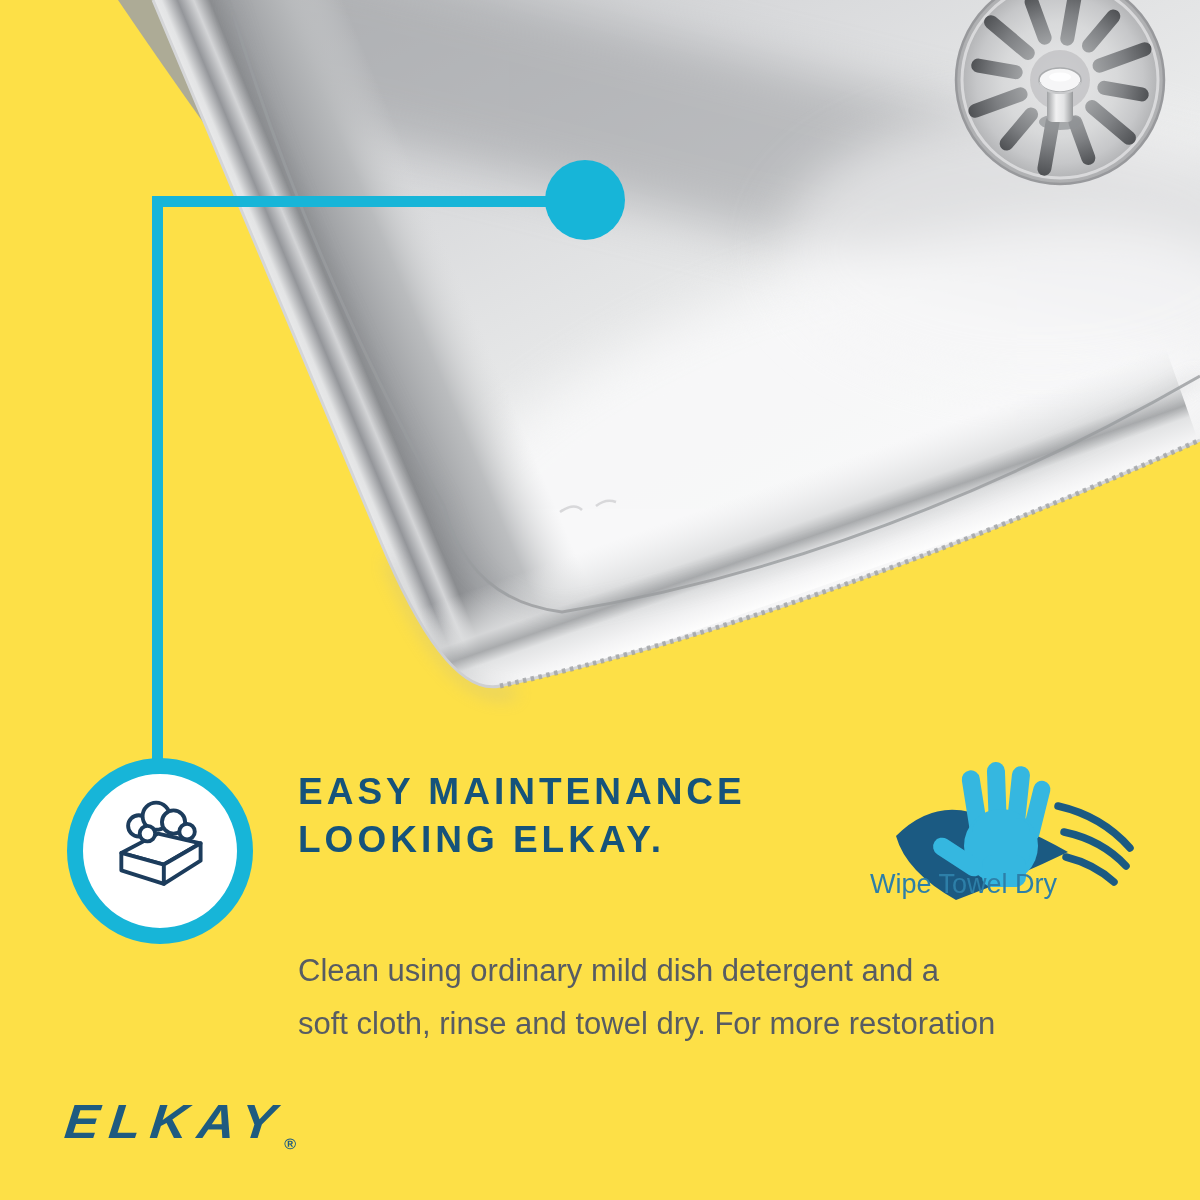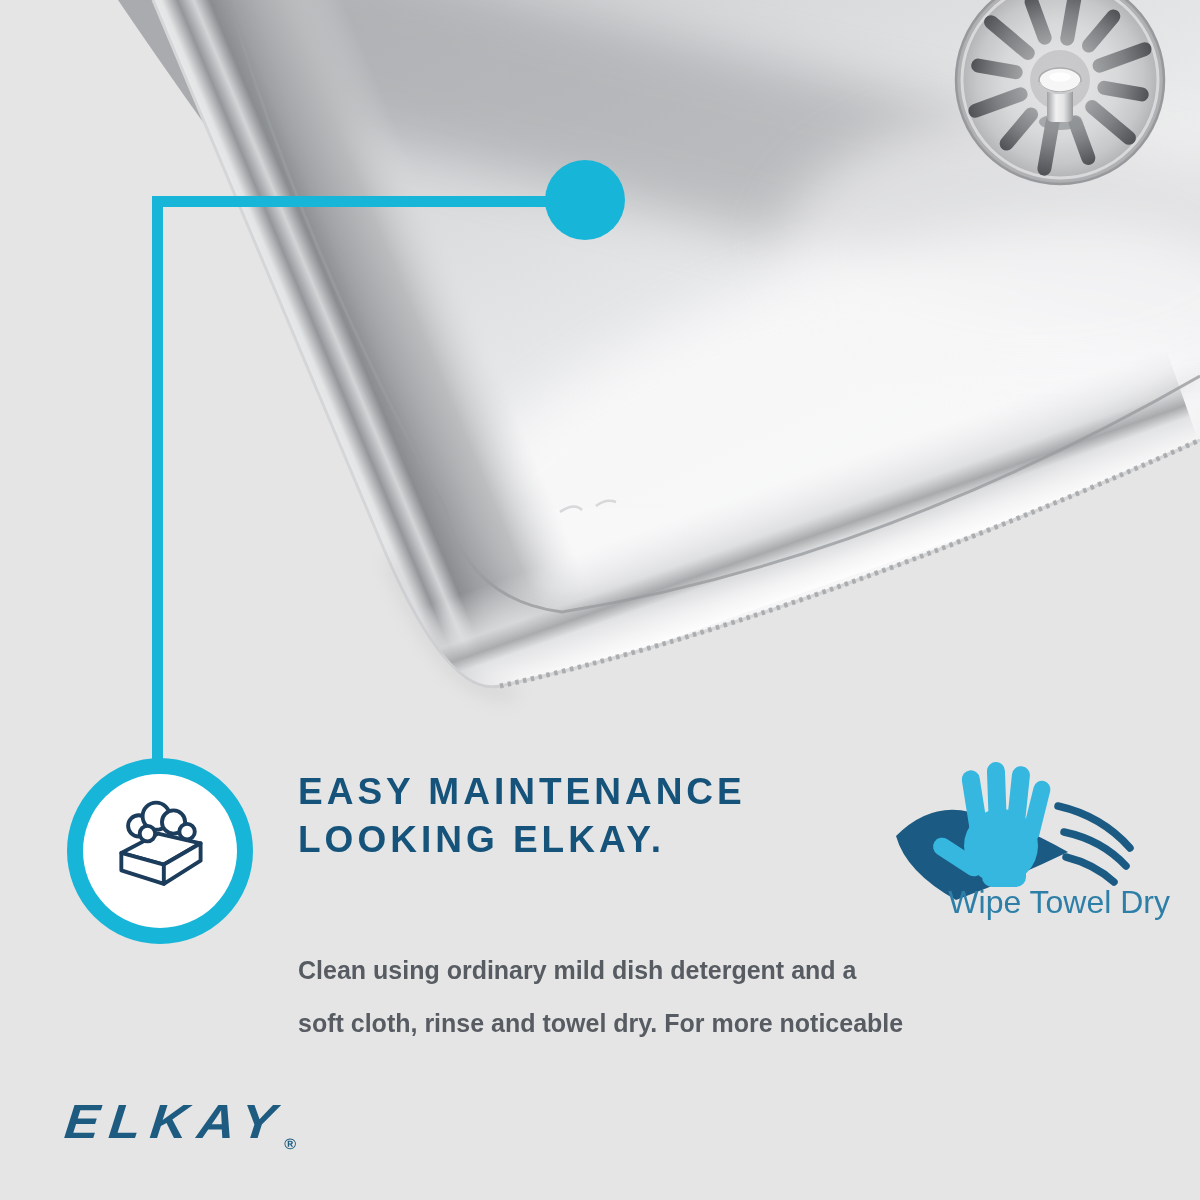--- a/index.html
+++ b/index.html
@@ -1,16 +1,16 @@
 <!DOCTYPE html>
 <html style="--accent_cyan: #17b5d8; --heading_blue: #15537b; --body_gray: #575c63; --towel_dark_blue: #1b5a82; --hand_cyan: #35b7e0; --label_blue: #2d7fa8; --logo_blue: #1e5b80;"><head>
 <meta charset="utf-8">
 <style>
   html,body{margin:0;padding:0;background:#ffffff;}
-  .canvas{position:relative;width:1200px;height:1200px;background:#e5e5e5;overflow:hidden;
+  .canvas{position:relative;width:1200px;height:1200px;background:#fde047;overflow:hidden;
           font-family:"Liberation Sans", sans-serif;}
 
   
   svg.sink{position:absolute;left:0;top:0;}
 
   
   .callout-line-v{position:absolute;left:152px;top:196px;width:11px;height:570px;
                   background:var(--accent_cyan,#17b5d8);}
   .callout-line-h{position:absolute;left:152px;top:196px;width:434px;height:11px;
                   background:var(--accent_cyan,#17b5d8);}
@@ -20,26 +20,26 @@
   
   .feature-badge{position:absolute;left:67px;top:758px;width:186px;height:186px;
                  box-sizing:border-box;border:16px solid var(--accent_cyan,#17b5d8);
                  border-radius:50%;background:#ffffff;display:flex;align-items:center;justify-content:center;}
 
   
   .headline{position:absolute;left:298px;top:768px;color:var(--heading_blue,#15537b);
             font-size:37px;font-weight:700;line-height:48px;letter-spacing:4px;}
   
   .paragraph{position:absolute;left:298px;top:944px;color:var(--body_gray,#575c63);
-             font-size:25px;font-weight:700;line-height:53px;letter-spacing:0;}
+             font-size:31px;font-weight:400;line-height:53px;letter-spacing:0;}
 
   
   .towel-icon{position:absolute;left:888px;top:760px;}
-  .towel-label{position:absolute;left:870px;top:885px;width:300px;text-align:right;
-               color:var(--label_blue,#2d7fa8);font-size:32px;line-height:34px;}
+  .towel-label{position:absolute;left:870px;top:867px;width:300px;text-align:left;
+               color:var(--label_blue,#2d7fa8);font-size:27px;line-height:34px;}
 
   
   .logo{position:absolute;left:62px;top:1094px;color:var(--logo_blue,#1e5b80);
         font-style:italic;font-weight:700;font-size:48px;letter-spacing:9px;
         transform:skewX(-6deg) scaleX(1.08);transform-origin:left bottom;white-space:nowrap;}
   .logo .reg{display:inline-block;font-size:15px;letter-spacing:0;margin-left:1px;
              position:relative;top:11px;transform:skewX(6deg);}
 </style>
 </head>
 <body>
@@ -174,21 +174,21 @@
     </svg>
   </div>
 
   <div class="headline">
     <div>EASY MAINTENANCE</div>
     <div>LOOKING ELKAY.</div>
   </div>
 
   <div class="paragraph">
     <div>Clean using ordinary mild dish detergent and a</div>
-    <div>soft cloth, rinse and towel dry. For more noticeable</div>
+    <div>soft cloth, rinse and towel dry. For more restoration</div>
   </div>
 
   <svg class="towel-icon" width="264" height="150" viewBox="0 0 264 150">
     <path d="M8 76 Q42 42 82 52 Q128 62 180 92 Q122 120 68 140 Q18 112 8 76 Z" fill="var(--towel_dark_blue,#1b5a82)"></path>
     <g fill="var(--hand_cyan,#35b7e0)">
       <rect x="78" y="10" width="18" height="72" rx="9" transform="rotate(-9 87 46)"></rect>
       <rect x="100" y="2" width="18" height="78" rx="9" transform="rotate(-2 109 41)"></rect>
       <rect x="121" y="6" width="18" height="74" rx="9" transform="rotate(6 130 43)"></rect>
       <rect x="140" y="20" width="17" height="62" rx="8.5" transform="rotate(14 148 51)"></rect>
       <circle cx="113" cy="86" r="37"></circle>

